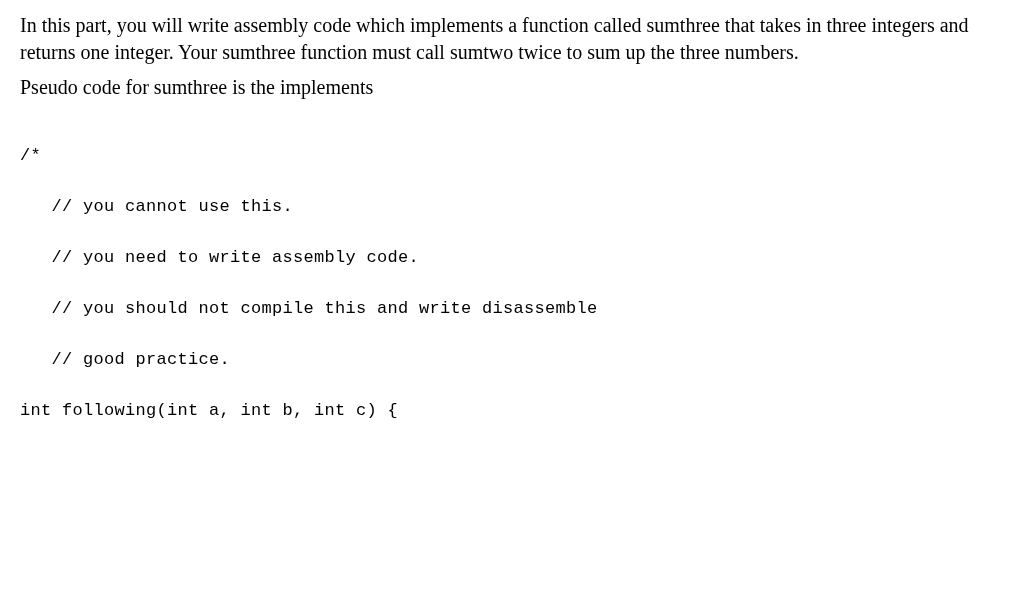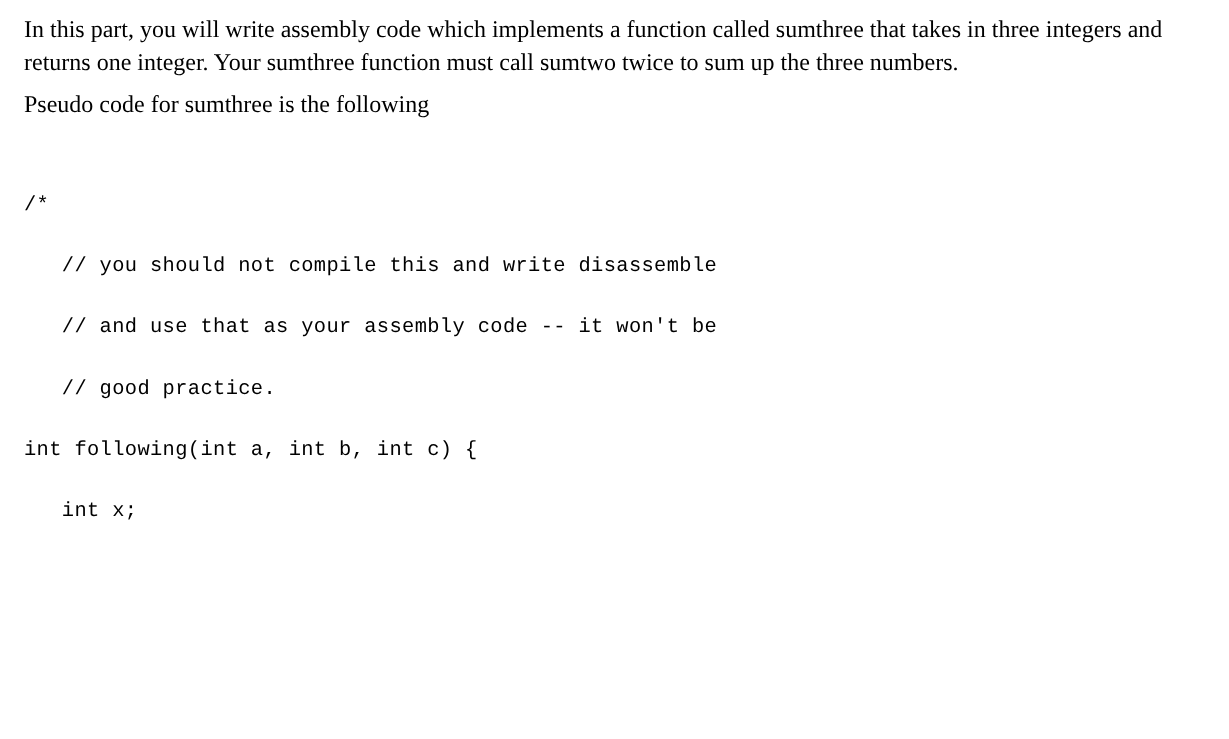--- a/index.html
+++ b/index.html
@@ -17,51 +17,51 @@
     }
     
     .prose {
       font-size: 20px;
       line-height: 1.35;
       color: #000000;
       margin-bottom: 8px;
     }
     
     .prose-section {
-      margin-bottom: 32px;
+      margin-bottom: 16px;
     }
     
     .code-block {
       font-family: 'Courier New', Courier, monospace;
       font-size: 17px;
       line-height: 1.5;
       color: #000000;
       white-space: pre;
       letter-spacing: 0.3px;
     }
     
     .code-line {
       display: block;
     }
   </style>
 </head>
 <body>
 
 <div class="prose-section">
   <p class="prose">In this part, you will write assembly code which implements a function called sumthree that takes in three integers and returns one integer. Your sumthree function must call sumtwo twice to sum up the three numbers.</p>
-  <p class="prose">Pseudo code for sumthree is the following</p>
+  <p class="prose">Pseudo code for sumthree is the implements</p>
 </div>
 
 <div class="code-block">
 <span class="code-line">/*</span>
+<span class="code-line">   // you cannot use this.</span>
+<span class="code-line">   // you need to write assembly code.</span>
 <span class="code-line">   // you should not compile this and write disassemble</span>
-<span class="code-line">   // and use that as your assembly code -- it won't be</span>
 <span class="code-line">   // good practice.</span>
 <span class="code-line">int following(int a, int b, int c) {</span>
-<span class="code-line">   int x;</span>
 <span class="code-line"></span>
 <span class="code-line"></span>
 
 <span class="code-line"></span>
 
 
 
 </div>
 
 </body></html>

